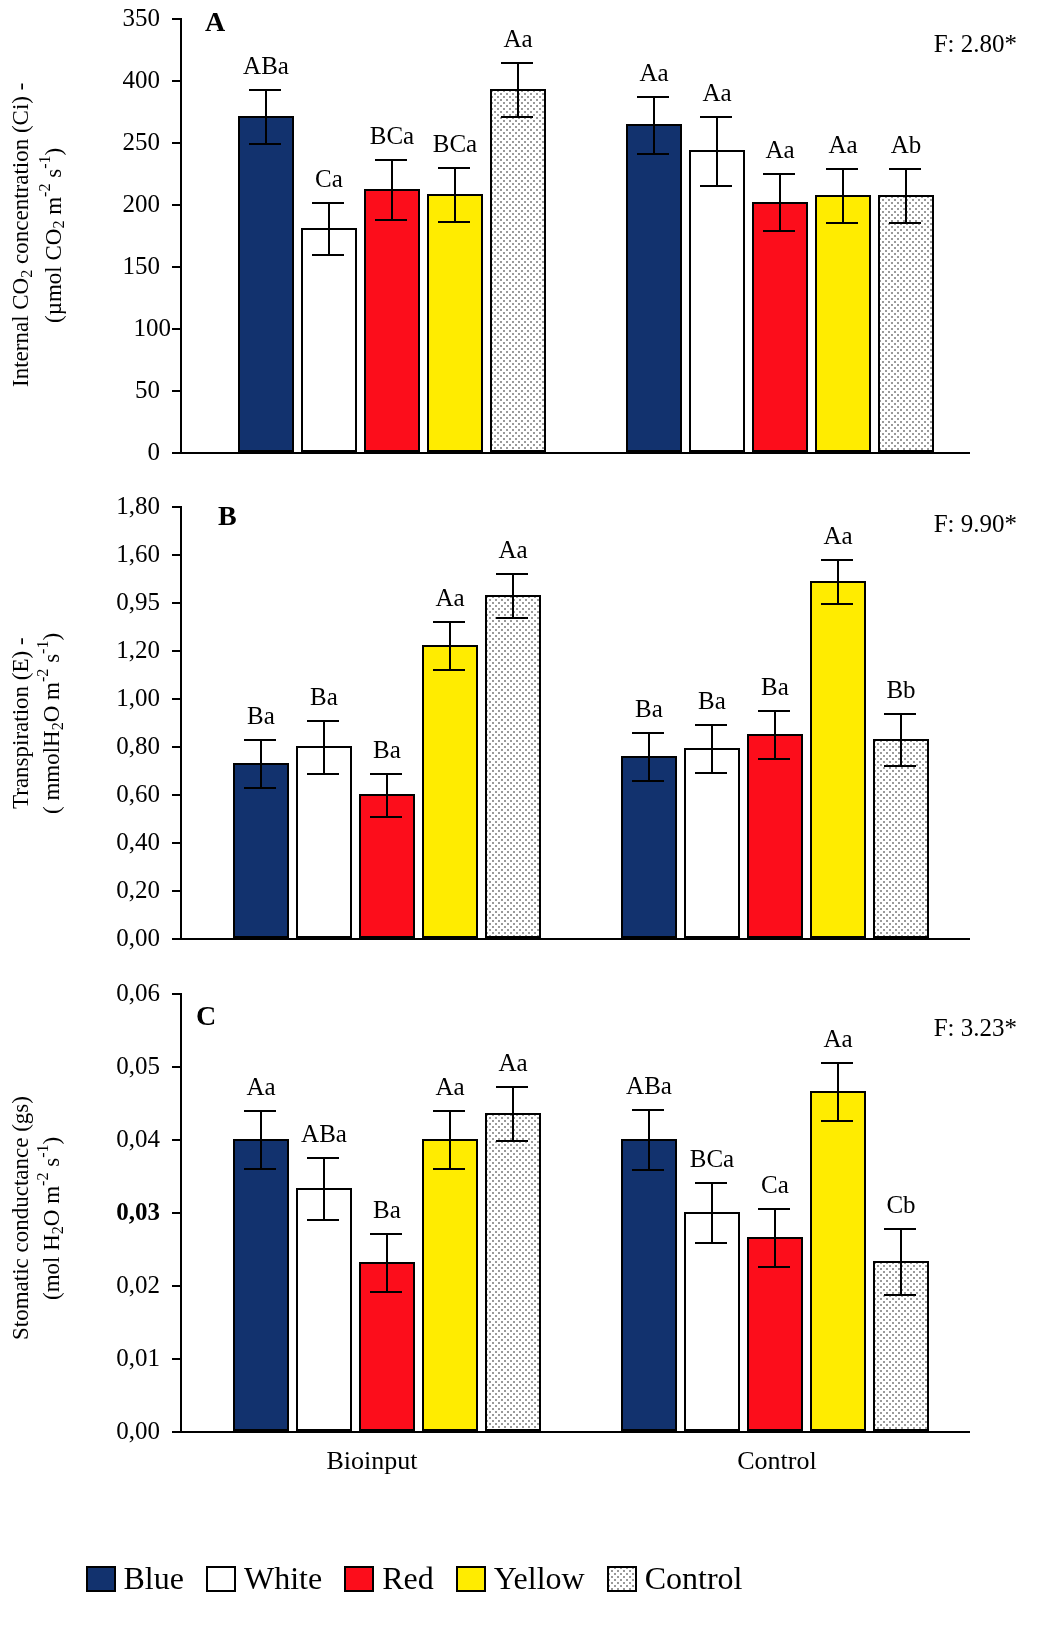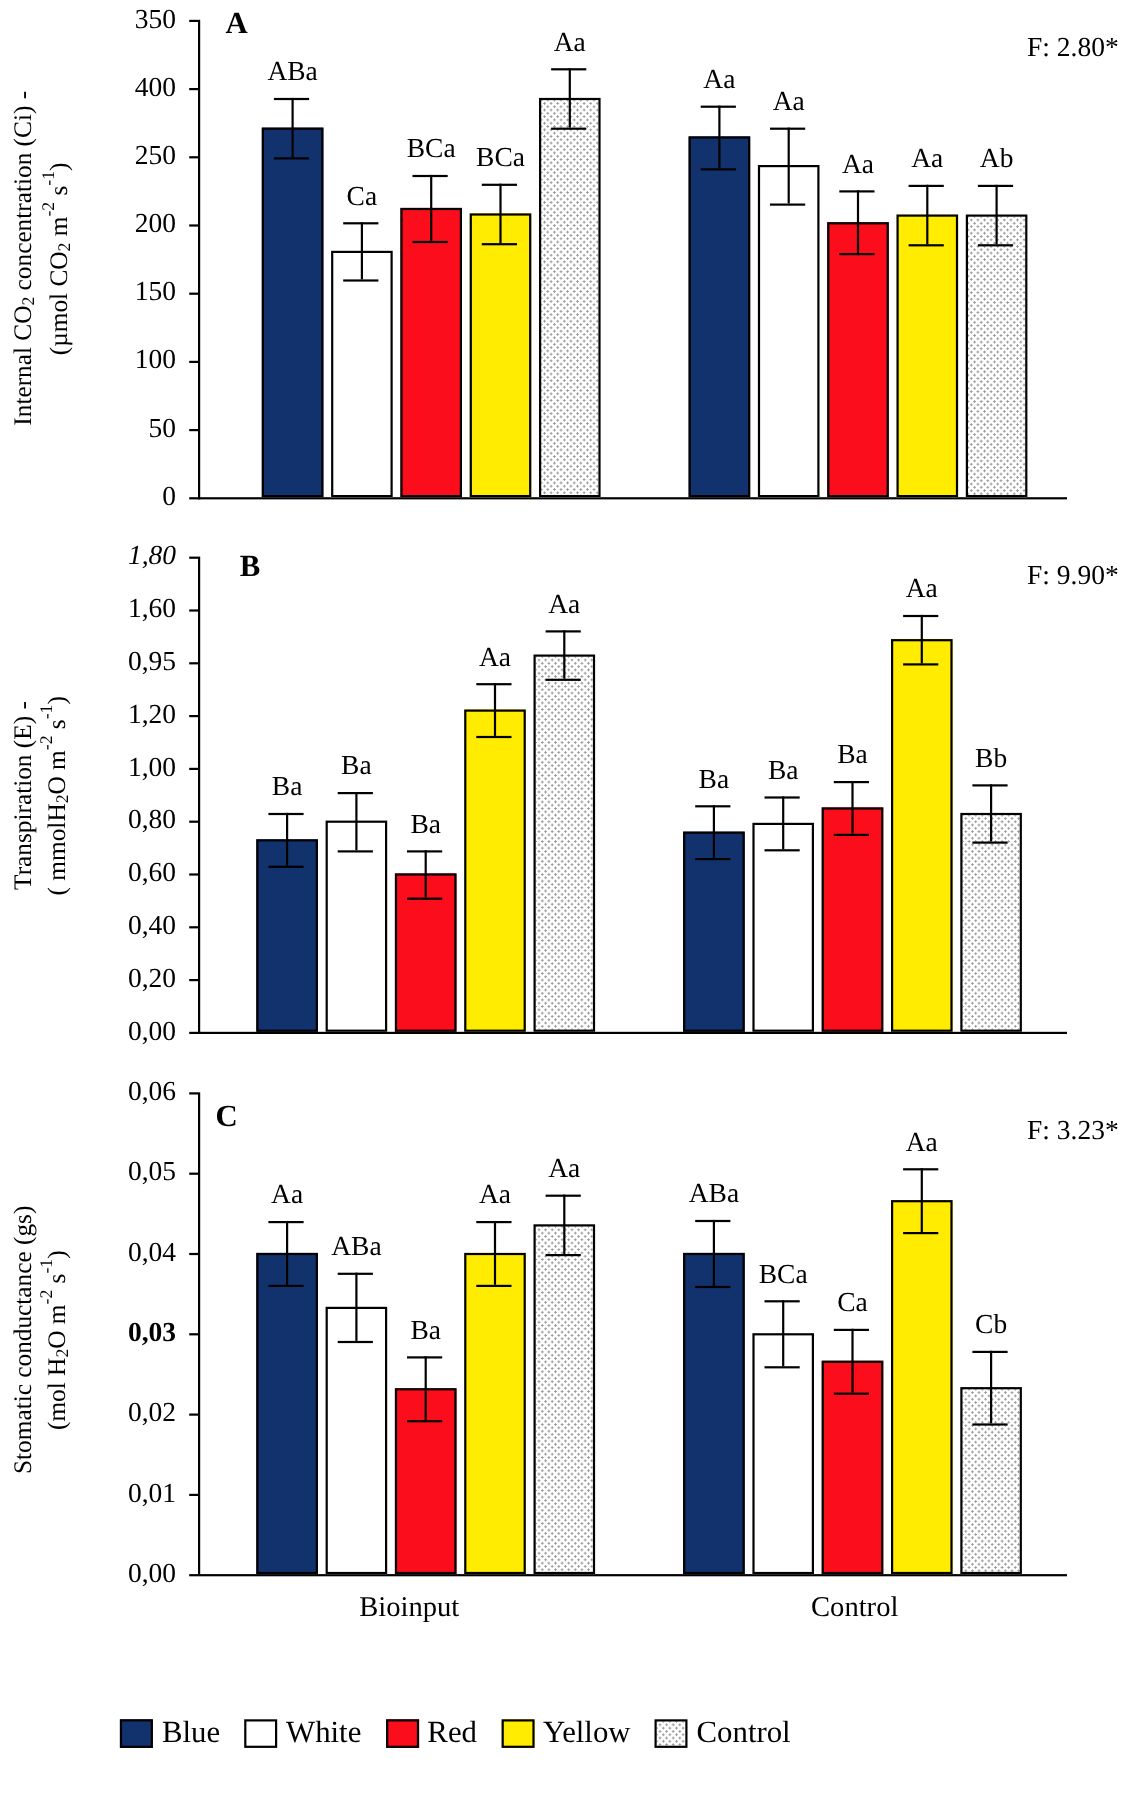--- a/index.html
+++ b/index.html
@@ -70,21 +70,21 @@
     transform:translateX(-50%);
   }
   .legend{
     position:absolute;
     left:0;
     width:828px;
     display:flex;
     justify-content:center;
     align-items:center;
     gap:22px;
-    font-size:28px;
+    font-size:32px;
   }
   .legend-item{display:flex;align-items:center;gap:8px;}
   .swatch{
     width:30px;height:26px;box-sizing:border-box;border:2px solid #000;display:inline-block;
   }
   .swatch.blue{background:#12326e;}
   .swatch.white{background:#fff;}
   .swatch.red{background:#fc0d1b;}
   .swatch.yellow{background:#ffec00;}
   .swatch.control{
@@ -108,21 +108,21 @@
 
   <div class="panel-letter" style="left:205px;top:6px;">A</div>
 
   <div class="fstat" style="right:20px;top:30px;">F: 2.80*</div>
 
   <div class="tick-label" style="top:18px;width:160px;left:0;">350</div>
   <div class="tick-label" style="top:80px;width:160px;left:0;">400</div>
   <div class="tick-label" style="top:142px;width:160px;left:0;">250</div>
   <div class="tick-label" style="top:204px;width:160px;left:0;">200</div>
   <div class="tick-label" style="top:266px;width:160px;left:0;">150</div>
-  <div class="tick-label" style="top:328px;width:160px;left:0;">100</div>
+  <div class="tick-label" style="top:328px;width:160px;left:0;padding-left:11px;">100</div>
   <div class="tick-label" style="top:390px;width:160px;left:0;">50</div>
   <div class="tick-label" style="top:452px;width:160px;left:0;">0</div>
 
   <div class="axis-v" style="left:180px;top:18px;height:436px;"></div>
   <div class="axis-h" style="left:180px;top:452px;width:790px;"></div>
   <div class="tickmark" style="left:172px;top:18px;"></div>
   <div class="tickmark" style="left:172px;top:80px;"></div>
   <div class="tickmark" style="left:172px;top:142px;"></div>
   <div class="tickmark" style="left:172px;top:204px;"></div>
   <div class="tickmark" style="left:172px;top:266px;"></div>
@@ -197,21 +197,21 @@
 <div class="panel" style="position:absolute;left:0;top:488px;width:1037px;height:480px;">
 
   <div class="ylabel" style="left:8px;top:10px;height:450px;width:64px;">
     <span>Transpiration (E) -<br>( mmolH<sub>2</sub>O m<sup>-2</sup> s<sup>-1</sup>)</span>
   </div>
 
   <div class="panel-letter" style="left:218px;top:12px;">B</div>
 
   <div class="fstat" style="right:20px;top:22px;">F: 9.90*</div>
 
-  <div class="tick-label" style="top:18px;width:160px;left:0;font-style:italic;">1,80</div>
+  <div class="tick-label" style="top:18px;width:160px;left:0;">1,80</div>
   <div class="tick-label" style="top:66px;width:160px;left:0;">1,60</div>
   <div class="tick-label" style="top:114px;width:160px;left:0;">0,95</div>
   <div class="tick-label" style="top:162px;width:160px;left:0;">1,20</div>
   <div class="tick-label" style="top:210px;width:160px;left:0;">1,00</div>
   <div class="tick-label" style="top:258px;width:160px;left:0;">0,80</div>
   <div class="tick-label" style="top:306px;width:160px;left:0;">0,60</div>
   <div class="tick-label" style="top:354px;width:160px;left:0;">0,40</div>
   <div class="tick-label" style="top:402px;width:160px;left:0;">0,20</div>
   <div class="tick-label" style="top:450px;width:160px;left:0;">0,00</div>
 

